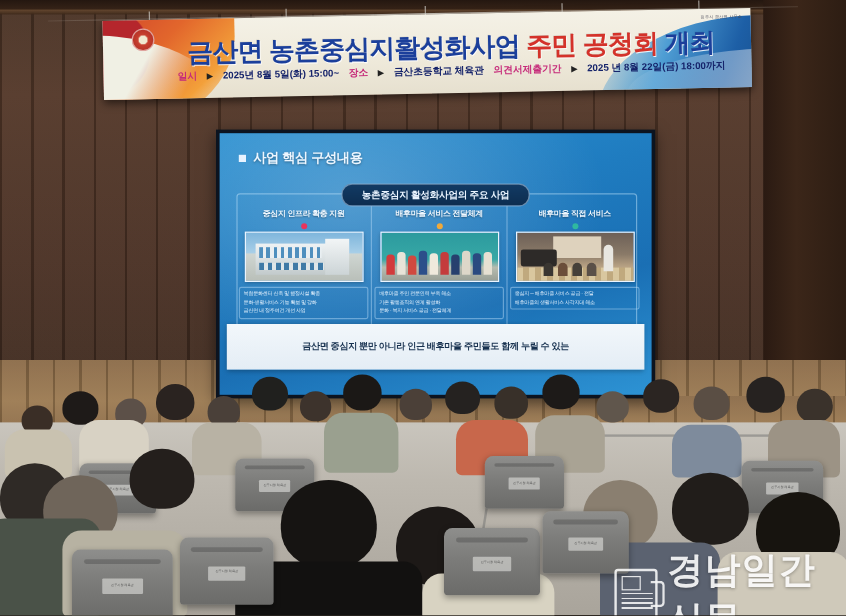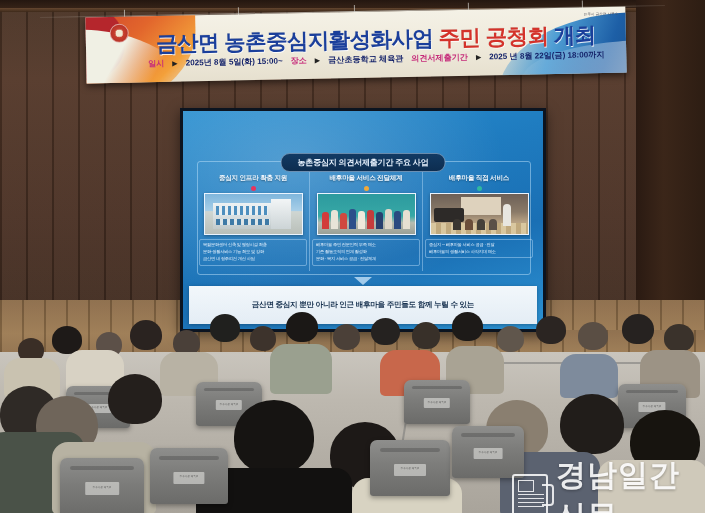--- a/index.html
+++ b/index.html
@@ -191,21 +191,21 @@
   .bullet{
     color:#e9f4ff;font-size:4.2px;letter-spacing:-.2px;white-space:nowrap;
     overflow:hidden;text-overflow:clip;line-height:1.35;
   }
   .arrow-down{
     position:absolute;left:50%;top:166px;transform:translateX(-50%);
     width:0;height:0;border-left:9px solid transparent;border-right:9px solid transparent;
     border-top:8px solid rgba(205,232,252,.75);
   }
   .summary{
-    position:absolute;left:6px;right:6px;bottom:5px;height:38px;
+    position:absolute;left:6px;right:6px;bottom:21px;height:38px;
     background:linear-gradient(180deg,#f2f7fb,#e4edf5);
     display:flex;flex-direction:column;align-items:center;justify-content:center;gap:2px;
     box-shadow:0 1px 4px rgba(0,0,0,.3);
   }
   .sum1{color:#17314f;font-size:7.6px;font-weight:bold;letter-spacing:-.3px;white-space:nowrap;}
   .sum2{color:#d2342c;font-size:8.6px;font-weight:bold;letter-spacing:-.3px;white-space:nowrap;}
 
   
   .audience{position:absolute;left:0;top:300px;width:705px;height:213px;}
   .chair{
@@ -305,23 +305,27 @@
       <span>금산초등학교 체육관</span>
       <span class="lbl">의견서제출기간</span>
       <span class="tri">▶</span>
       <span>2025 년 8월 22일(금) 18:00까지</span>
     </div>
   </div>
 
   <div class="screen-frame">
     <div class="slide blur-soft">
 
+      <div class="slide-head">
+        <span class="sq"></span>
+        <span>사업 핵심 구성내용</span>
+      </div>
 
       <div class="slide-panel"></div>
-      <div class="slide-titlebox">농촌중심지 의견서제출기간 주요 사업</div>
+      <div class="slide-titlebox">농촌중심지 활성화사업의 주요 사업</div>
 
       <div class="cols">
 
         <div class="col">
           <div class="col-h">중심지 인프라 확충 지원</div>
           <div class="dot d1"></div>
           <div class="photo ph1">
             <div class="bldg"></div>
               <div class="wing"></div>
           </div>

